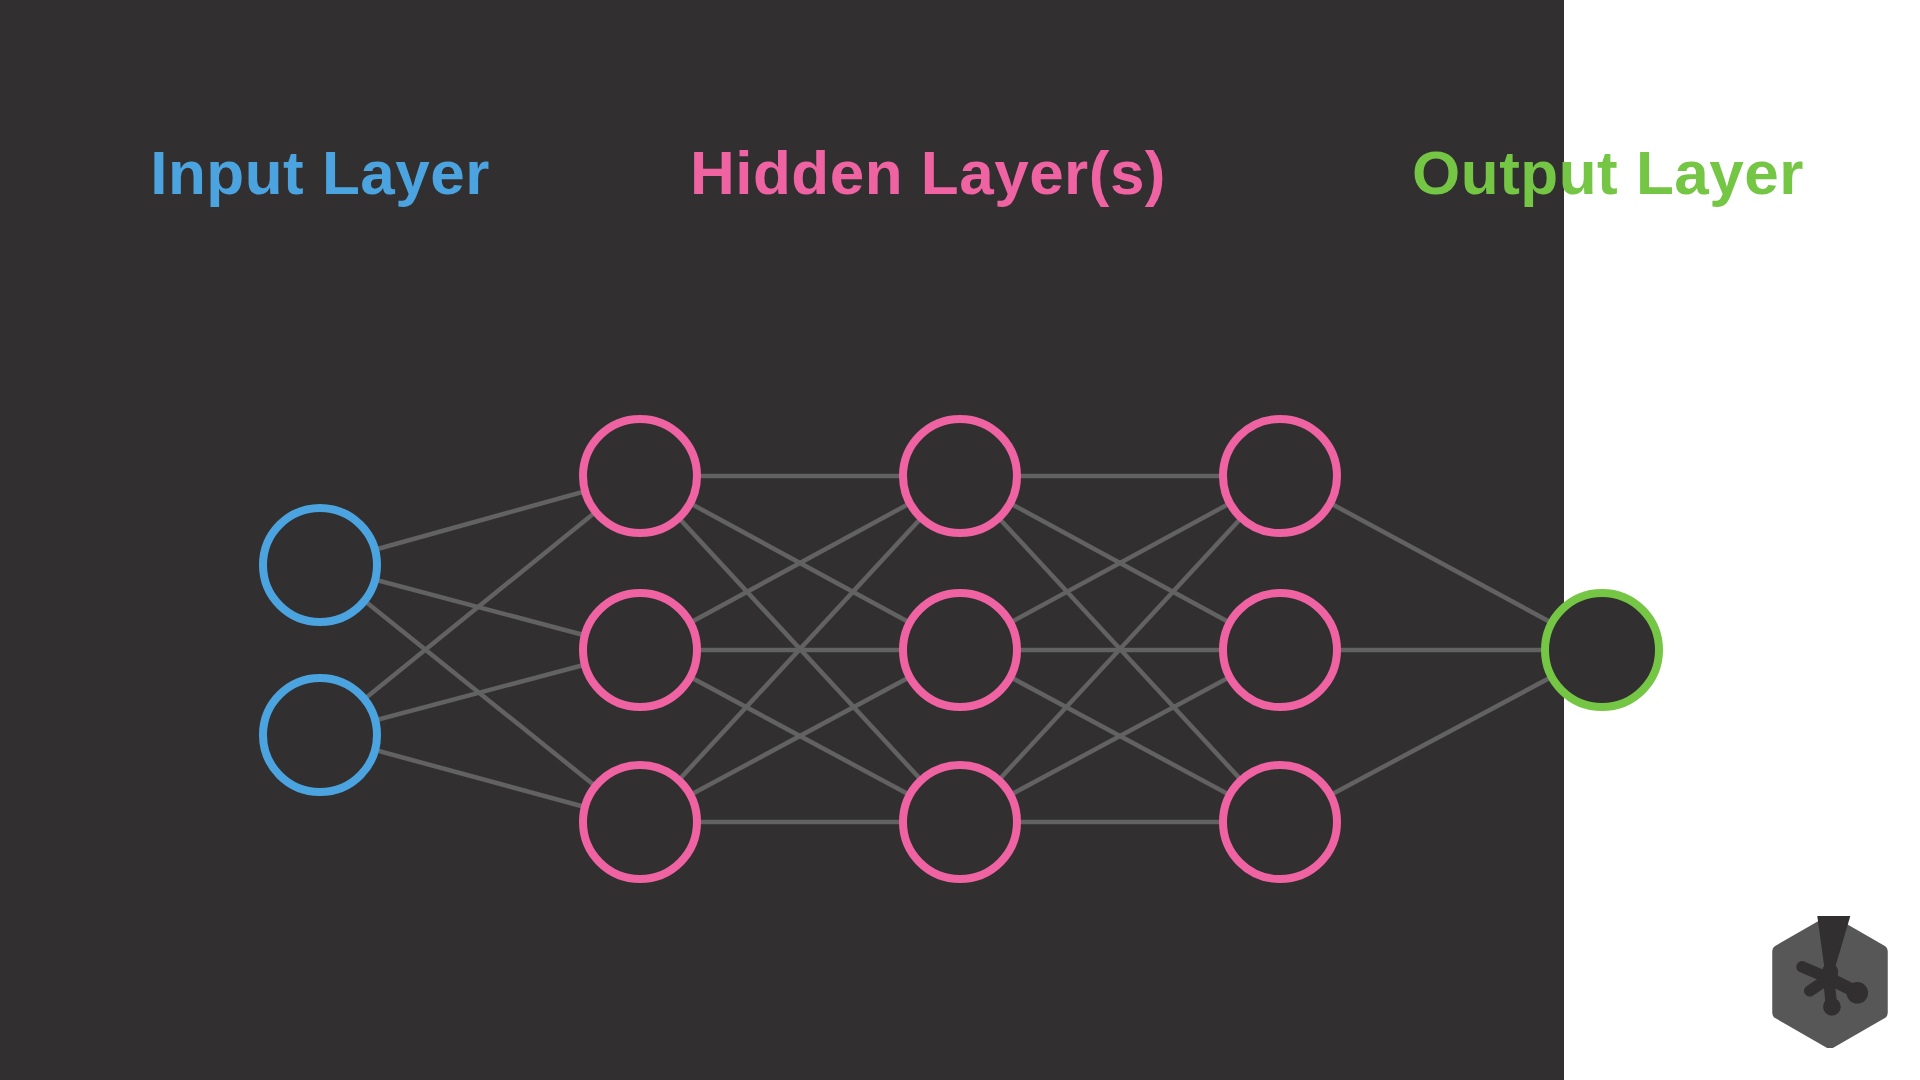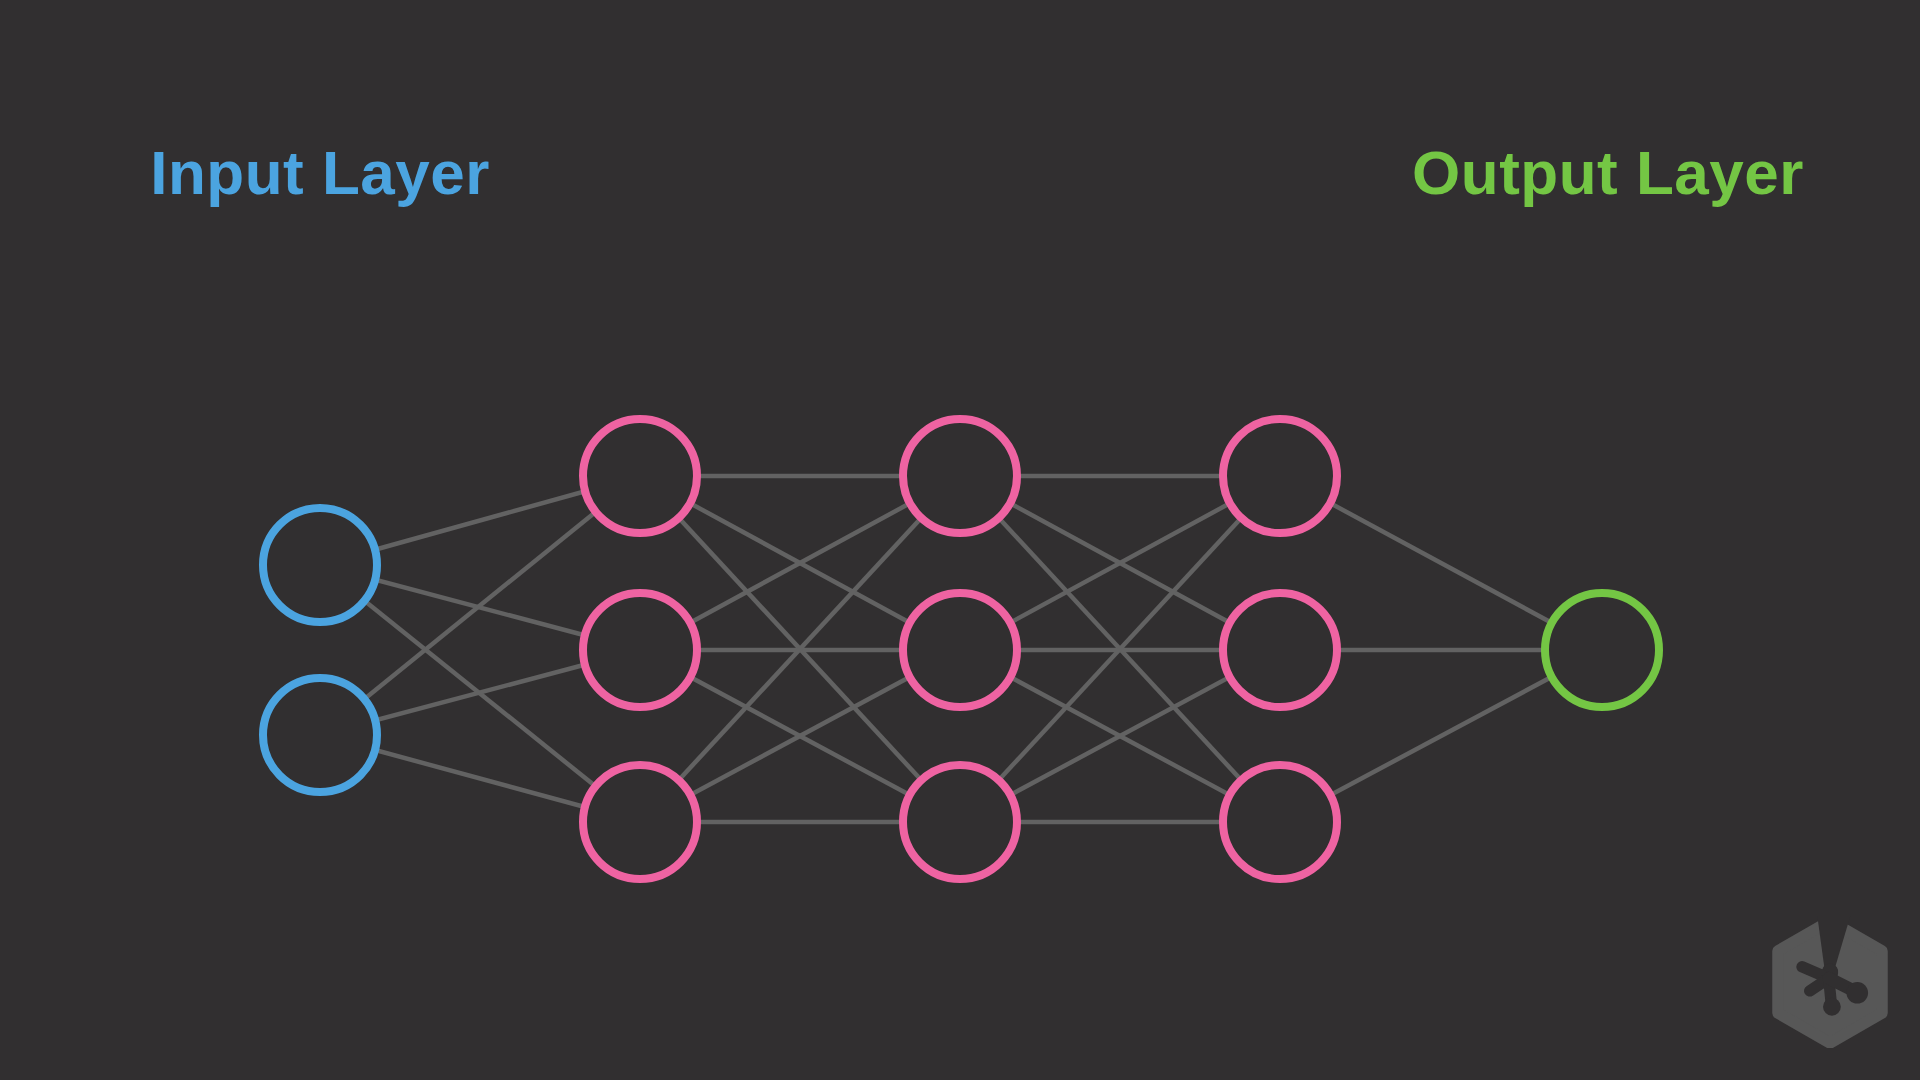--- a/index.html
+++ b/index.html
@@ -25,24 +25,25 @@
     position: absolute;
     left: 0; top: 0;
   }
   #logo {
     position: absolute;
   }
 </style>
 </head>
 <body>
 
-<div id="stage" style="background: rgb(49, 47, 48); width: 1920px; height: 1080px;">
+<div id="stage" style="background: rgb(49, 47, 48); width: 1564px; height: 1080px;">
 
   <div class="layer-label" style="left: 320px; top: 172px; color: rgb(75, 164, 224);">Input Layer</div>
 
+  <div class="layer-label" style="left: 928px; top: 172px; color: rgb(239, 99, 162);">Hidden Layer(s)</div>
 
   <div class="layer-label" style="left: 1608px; top: 172px; color: rgb(116, 198, 68);">Output Layer</div>
 
   <svg id="network-svg" xmlns="http://www.w3.org/2000/svg" width="1920" height="1080">
       <line x1="320" y1="565" x2="640" y2="476" stroke="#626262" stroke-width="4.5"></line>
       <line x1="320" y1="565" x2="640" y2="650" stroke="#626262" stroke-width="4.5"></line>
       <line x1="320" y1="565" x2="640" y2="822" stroke="#626262" stroke-width="4.5"></line>
       <line x1="320" y1="735" x2="640" y2="476" stroke="#626262" stroke-width="4.5"></line>
       <line x1="320" y1="735" x2="640" y2="650" stroke="#626262" stroke-width="4.5"></line>
       <line x1="320" y1="735" x2="640" y2="822" stroke="#626262" stroke-width="4.5"></line>

